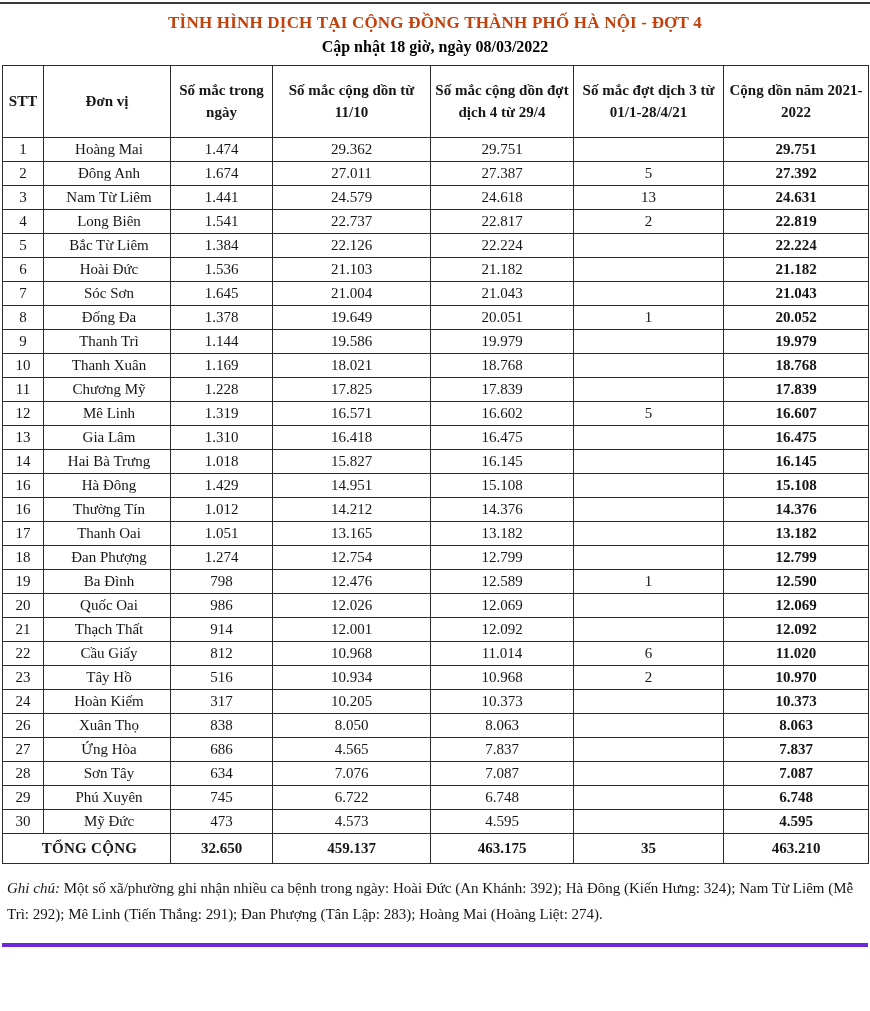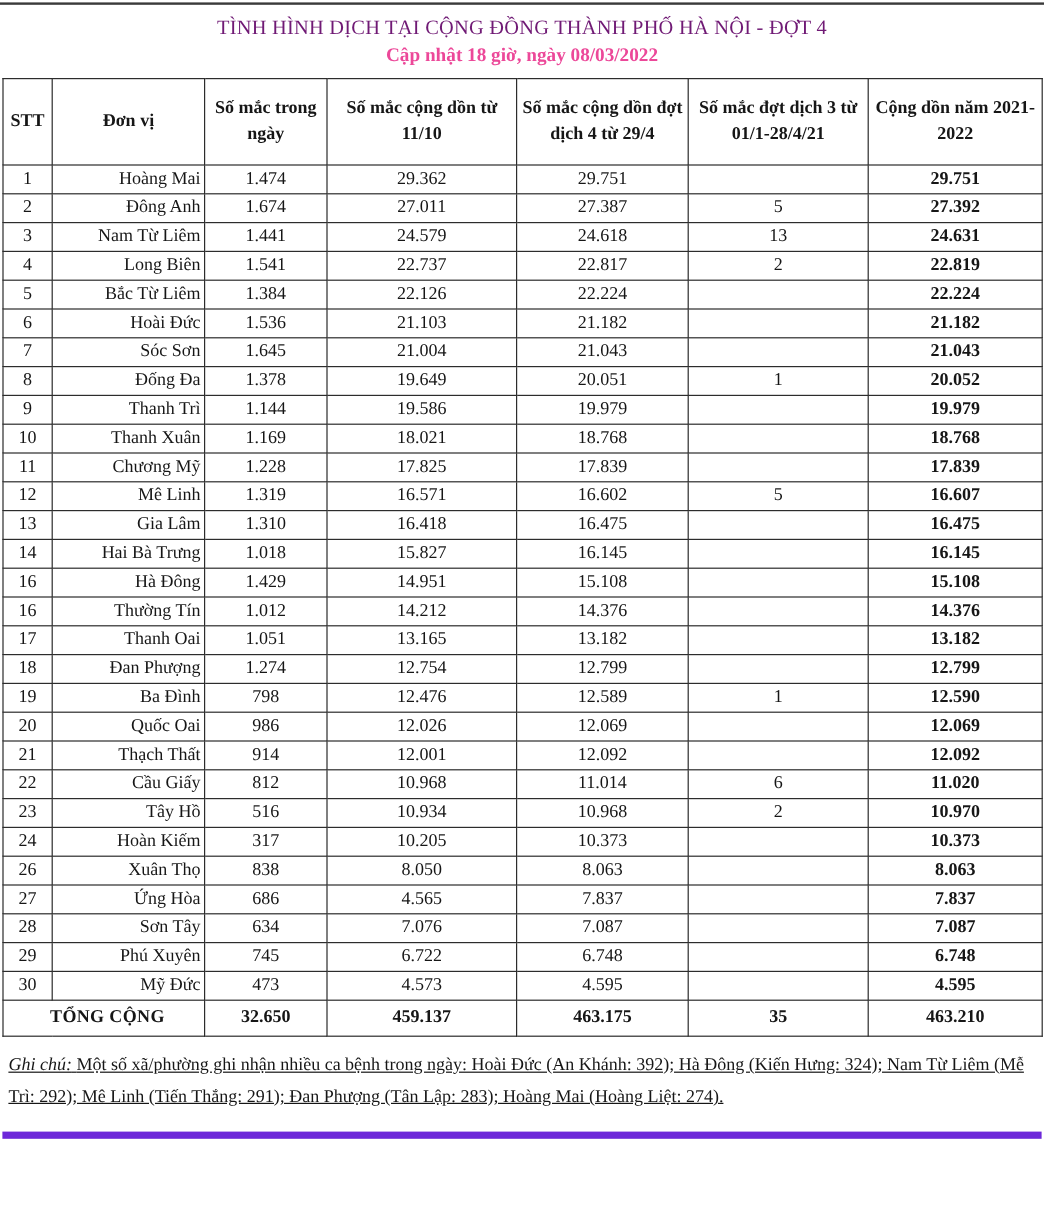--- a/index.html
+++ b/index.html
@@ -7,54 +7,53 @@
   body {
     width: 870px; height: 1011px;
     font-family: "Liberation Serif", "DejaVu Serif", serif;
     color: #161616;
     overflow: hidden;
   }
   .top-rule { width: 870px; height: 0; border-top: 2px solid #3a3a3a; margin-top: 2px; }
   .page { width: 866px; margin-left: 2px; }
   header { text-align: center; padding-top: 9px; padding-bottom: 9px; }
   h1 {
-    font-size: 17px; font-weight: normal; letter-spacing: 0.2px;
-    color: #701a75;
+    font-size: 17px; font-weight: bold; letter-spacing: 0.2px;
+    color: #c2410c;
   }
   h2 {
     font-size: 16px; font-weight: bold; margin-top: 5px;
-    color: #ec4899;
+    color: #000000;
   }
   table {
     width: 866px; border-collapse: collapse; table-layout: fixed;
     font-size: 15px;
     border-radius: 13px;
   }
   th, td {
     border: 1px solid #2c2c2c;
     text-align: center; vertical-align: middle;
     overflow: hidden; white-space: nowrap;
   }
   thead th {
     height: 72px; font-weight: bold; font-size: 15px;
     line-height: 1.45; padding: 2px 4px;
     white-space: normal;
   }
   tbody td { height: 24px; padding: 0 3px; }
-  td.cell-unit { text-align: right; padding-left: 7px; }
+  td.cell-unit { text-align: center; padding-left: 7px; }
   td.cell-bold { font-weight: bold; }
   tfoot td { height: 30px; font-weight: bold; font-size: 15px; }
   tfoot td.total-label { text-align: center; padding-left: 6px; letter-spacing: 0.3px; }
   .note {
     width: 866px; margin-top: 0;
     padding: 12px 6px 15px 5px;
-    border-bottom: 6px solid #6d28d9;
+    border-bottom: 4px solid #6d28d9;
     font-size: 15px; line-height: 1.72;
     white-space: normal;
-    text-decoration: underline;
   }
   .note-label { font-style: italic; }
 </style>
 </head>
 <body>
 
 <div class="top-rule"></div>
 
 <div class="page">
 

